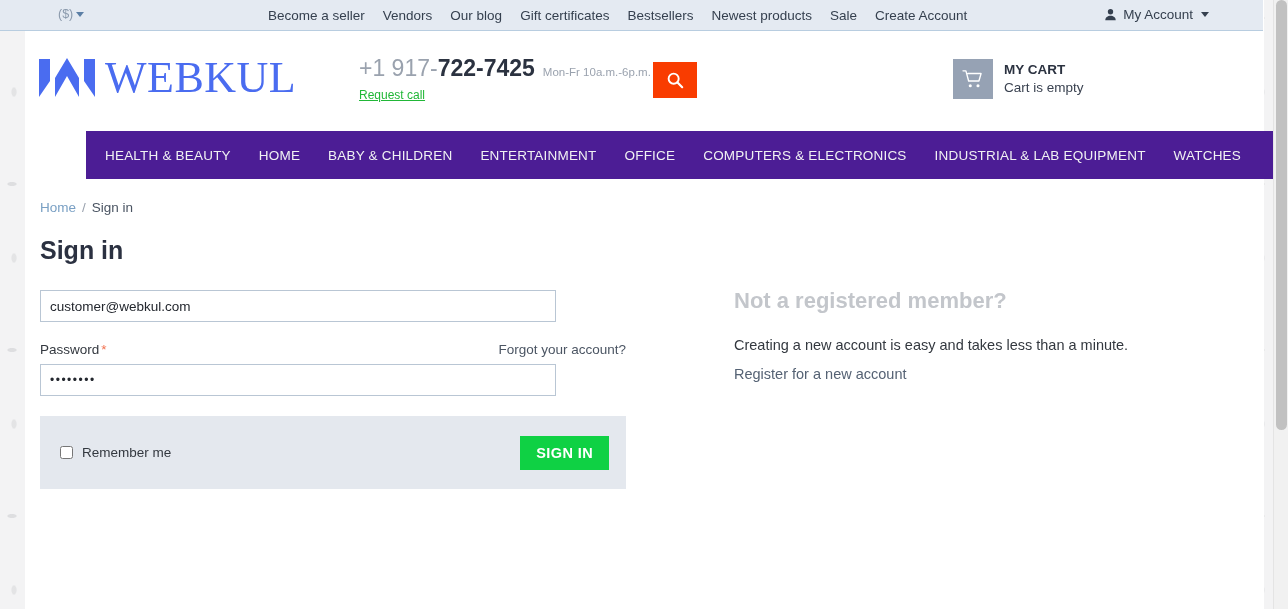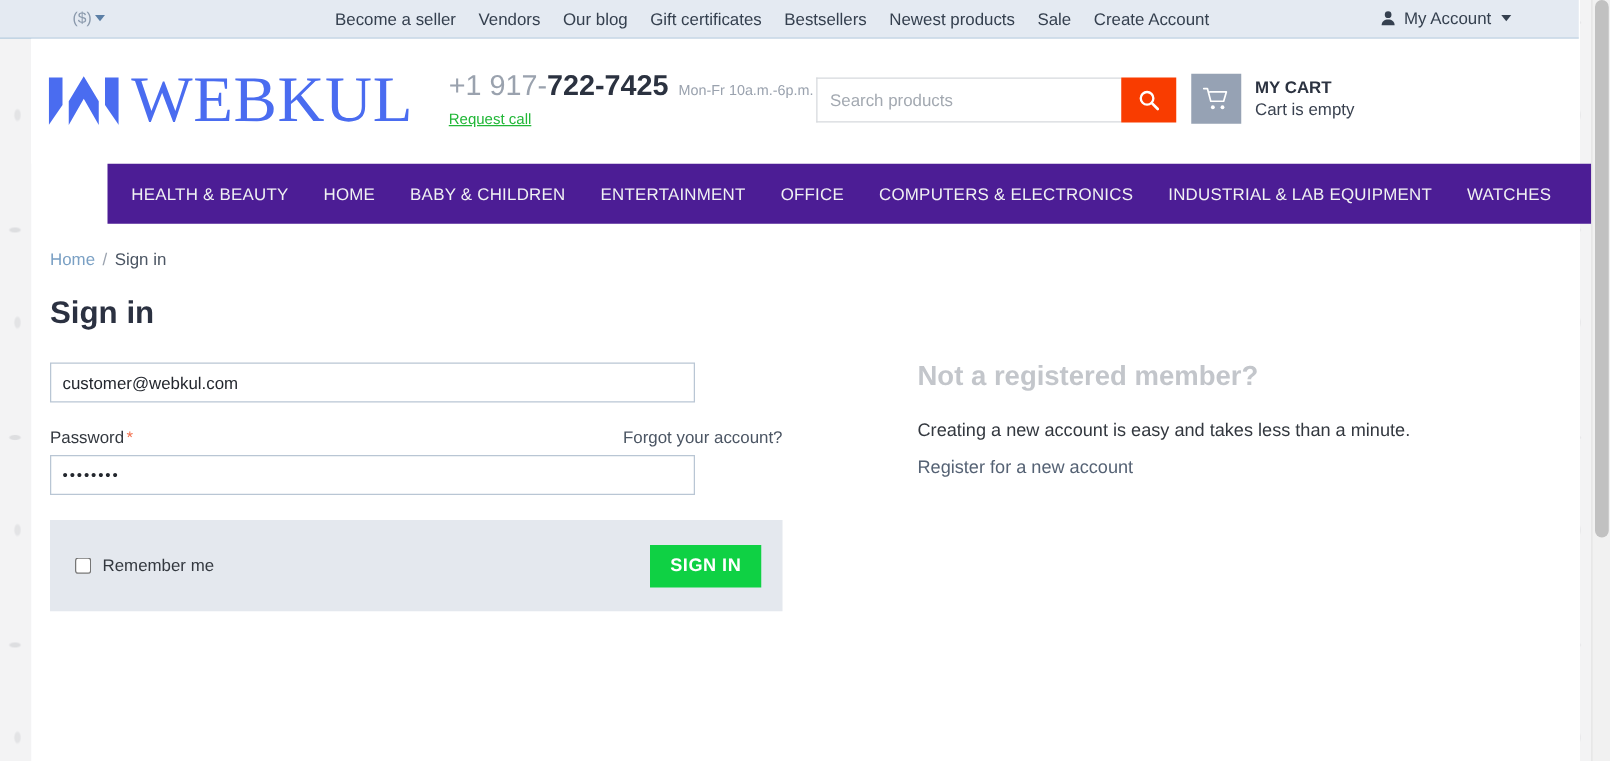--- a/index.html
+++ b/index.html
@@ -116,21 +116,21 @@
     position: absolute;
     left: 14px; top: 24px;
     display: flex;
     align-items: center;
     gap: 10px;
     cursor: pointer;
   }
   .logo-mark { width: 56px; height: 46px; display:block; }
   .logo-text {
     font-family: "Liberation Serif", serif;
-    font-size: 52px;
+    font-size: 44px;
     color: #4a6cf0;
     letter-spacing: 0.5px;
     line-height: 1;
   }
 
   .phone-block {
     position: absolute;
     left: 334px; top: 26px;
     width: 300px;
   }
@@ -419,21 +419,20 @@
     </div>
 
     <div class="phone-block">
       <div class="phone-line">
         <span class="phone-pre">+1 917-</span><span class="phone-main">722-7425</span><span class="phone-hours">Mon-Fr 10a.m.-6p.m.</span>
       </div>
       <a class="request-call" href="#">Request call</a>
     </div>
 
     <div class="search-wrap">
-      <input class="search-input" type="text" placeholder="Search products" style="">
       <button class="search-btn">
         <svg width="18" height="18" viewBox="0 0 20 20">
           <circle cx="8.5" cy="8.5" r="5.6" fill="none" stroke="#fff" stroke-width="2.1"></circle>
           <line x1="12.8" y1="12.8" x2="18" y2="18" stroke="#fff" stroke-width="2.4" stroke-linecap="round"></line>
         </svg>
       </button>
     </div>
 
     <div class="cart">
       <div class="cart-icon-box">

